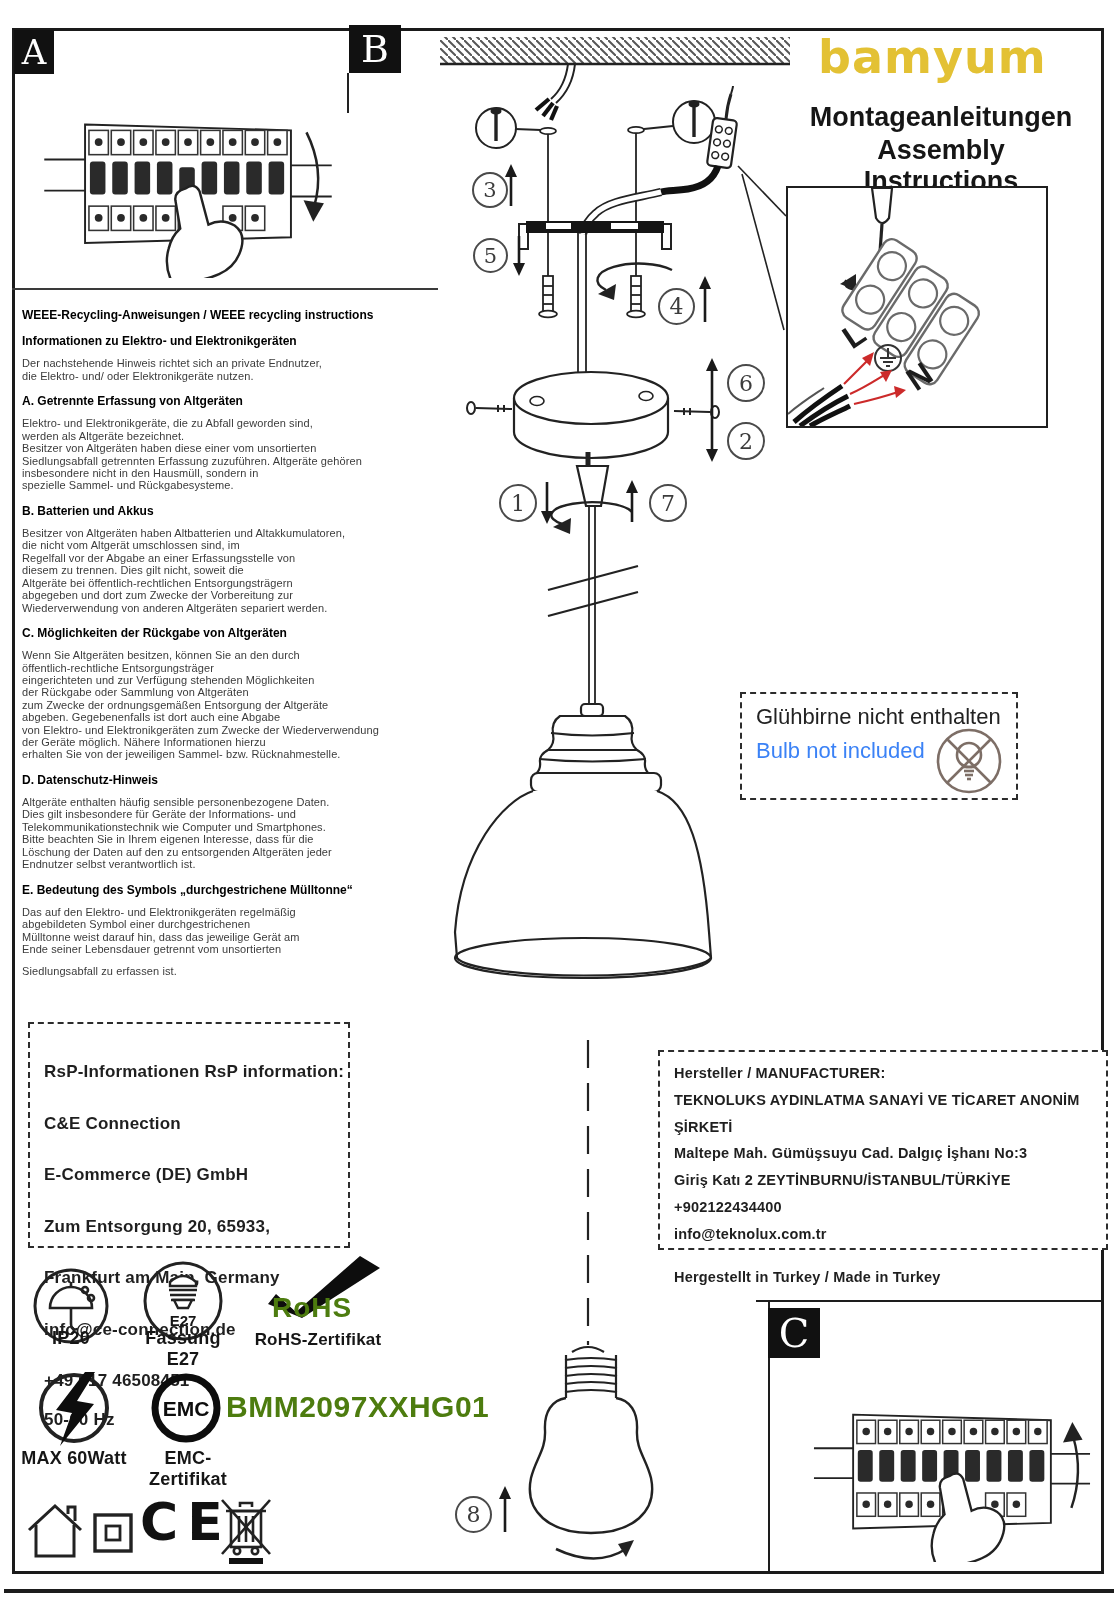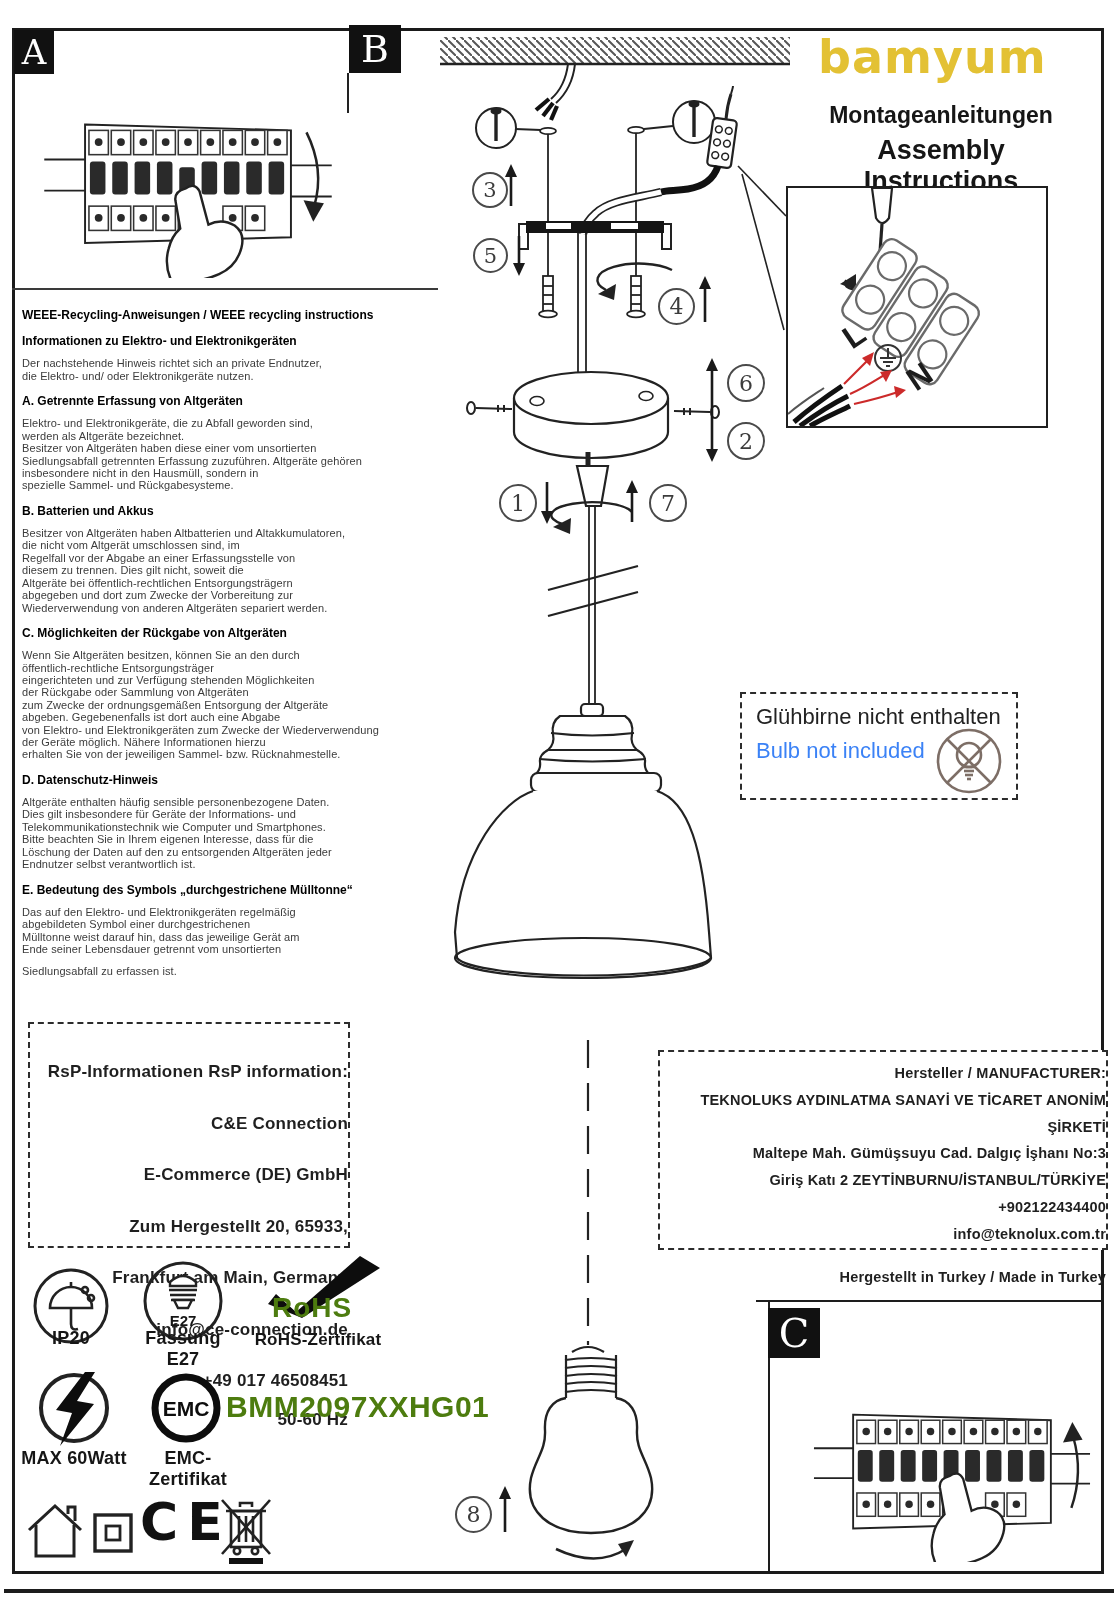--- a/index.html
+++ b/index.html
@@ -6,21 +6,21 @@
   .page{position:relative;width:1118px;height:1600px;background:#ffffff;overflow:hidden;
         font-family:"Liberation Sans",sans-serif;color:#222;}
   .abs{position:absolute;}
   .frame{border:3px solid #1a1a1a;}
   .panel-tag{background:#111;color:#fff;display:flex;align-items:center;justify-content:center;
              font-family:"DejaVu Serif",serif;font-weight:400;}
   .step-circle{border:2px solid #4a4a4a;border-radius:50%;display:flex;align-items:center;justify-content:center;
                font-family:"DejaVu Serif",serif;color:#3c3c3c;background:#fff;}
   .weee-h{font-weight:bold;font-size:12px;color:#000000;margin:12px 0 9px 0;white-space:pre-line;line-height:1.18;}
   .weee-p{font-size:11px;color:#3b3b3b;margin:0 0 10px 0;white-space:pre-line;line-height:1.13;letter-spacing:.1px;}
-  .dashed-box{border:2.5px dashed #2c2c2c;text-align:right;}
+  .dashed-box{border:2.5px dashed #2c2c2c;}
   .rsp-line{font-size:17px;font-weight:600;color:#1f1f1f;line-height:1.62;letter-spacing:.2px;margin-top:24px;}
   .rsp-line:last-child{margin-top:11px;}
   .man-line{font-size:14.5px;font-weight:700;color:#1f1f1f;line-height:1.85;letter-spacing:.2px;}
   .cert-label{font-weight:bold;font-size:18px;color:#161616;letter-spacing:.2px;}
   .bignum{font-weight:bold;color:#4d7c0f;}
   svg{display:block;}
   .sline{stroke:#222;fill:none;}
 </style>
 </head>
 <body>
@@ -142,21 +142,21 @@
 Ende seiner Lebensdauer getrennt vom unsortierten</div>
       <div class="weee-p">Siedlungsabfall zu erfassen ist.</div>
     </div>
 
   <div class="abs panel-tag" style="left:349px;top:25px;width:52px;height:48px;font-size:38px;">
       <span>B</span>
     </div>
   <div class="abs" style="left:347px;top:73px;width:2px;height:40px;background:#222;"></div>
 
   <div class="abs" style="left:818px;top:30px;width:226px;text-align:center;font-size:46px;font-weight:800;color:#e3c134;letter-spacing:1px;font-family:'DejaVu Sans',sans-serif;">bamyum</div>
-  <div class="abs" style="left:798px;top:102px;width:286px;text-align:center;font-size:23px;font-weight:bold;color:#161616;">Montageanleitungen</div>
+  <div class="abs" style="left:798px;top:102px;width:286px;text-align:center;font-size:27px;font-weight:bold;color:#161616;">Montageanleitungen</div>
   <div class="abs" style="left:798px;top:135px;width:286px;text-align:center;font-size:27px;font-weight:bold;color:#161616;">Assembly Instructions</div>
 
   <svg class="abs" style="left:430px;top:28px;" width="660" height="985" viewBox="430 28 660 985">
     <defs>
       <pattern id="hatch" width="8" height="8" patternUnits="userSpaceOnUse">
         <line x1="0" y1="0" x2="8" y2="8" stroke="#565656" stroke-width="2"></line>
       </pattern>
     </defs>
 
     <g>
@@ -415,21 +415,21 @@
         <line x1="13" y1="13" x2="57" y2="57"></line>
           <line x1="57" y1="13" x2="13" y2="57"></line>
       </g>
     </svg>
   </div>
 
   <div class="abs dashed-box" style="left:28px;top:1022px;width:304px;height:212px;padding:10px 0 0 14px;background:#fff;">
       <div class="rsp-line">RsP-Informationen RsP information:</div>
       <div class="rsp-line">C&amp;E Connection</div>
       <div class="rsp-line">E-Commerce (DE) GmbH</div>
-      <div class="rsp-line">Zum Hergestellt 20, 65933,</div>
+      <div class="rsp-line">Zum Entsorgung 20, 65933,</div>
       <div class="rsp-line">Frankfurt am Main, Germany</div>
       <div class="rsp-line">info@ce-connection.de</div>
       <div class="rsp-line">+49 017 46508451</div>
       <div class="rsp-line">50-60 Hz</div>
     </div>
 
   <div class="abs dashed-box" style="left:658px;top:1050px;width:432px;height:188px;padding:8px 0 0 14px;background:#fff;">
     <div>
         <div class="man-line">Hersteller / MANUFACTURER:</div>
         <div class="man-line">TEKNOLUKS AYDINLATMA SANAYİ VE TİCARET ANONİM ŞİRKETİ</div>

